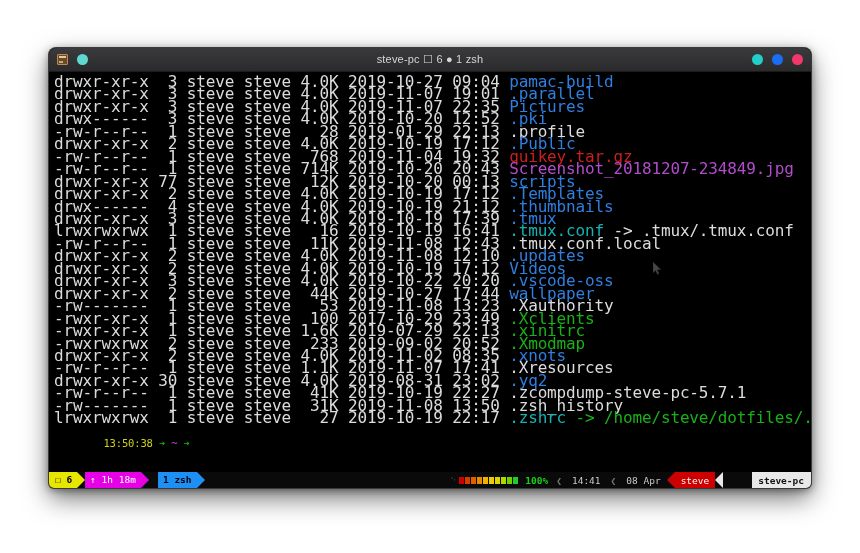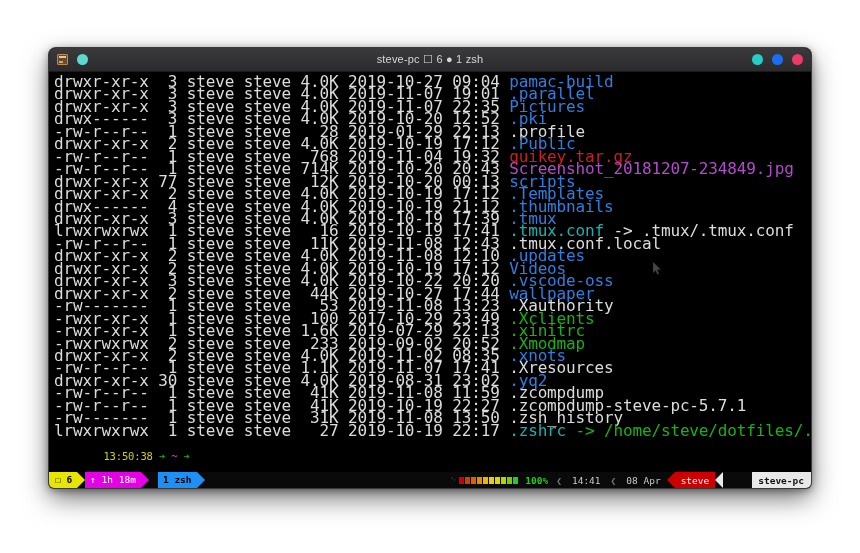--- a/index.html
+++ b/index.html
@@ -226,34 +226,33 @@
           <div class="line"><span class="c-white">drwxr-xr-x  3 steve steve 4.0K 2019-11-07 22:35 </span><span class="c-blue">Pictures</span></div>
           <div class="line"><span class="c-white">drwx------  3 steve steve 4.0K 2019-10-20 12:52 </span><span class="c-blue">.pki</span></div>
           <div class="line"><span class="c-white">-rw-r--r--  1 steve steve   28 2019-01-29 22:13 </span><span class="c-white">.profile</span></div>
           <div class="line"><span class="c-white">drwxr-xr-x  2 steve steve 4.0K 2019-10-19 17:12 </span><span class="c-blue">.Public</span></div>
           <div class="line"><span class="c-white">-rw-r--r--  1 steve steve  768 2019-11-04 19:32 </span><span class="c-red">quikey.tar.gz</span></div>
           <div class="line"><span class="c-white">-rw-r--r--  1 steve steve 714K 2019-10-20 20:43 </span><span class="c-magenta">Screenshot_20181207-234849.jpg</span></div>
           <div class="line"><span class="c-white">drwxr-xr-x 77 steve steve  12K 2019-10-20 00:13 </span><span class="c-blue">scripts</span></div>
           <div class="line"><span class="c-white">drwxr-xr-x  2 steve steve 4.0K 2019-10-19 17:12 </span><span class="c-blue">.Templates</span></div>
           <div class="line"><span class="c-white">drwx------  4 steve steve 4.0K 2019-10-19 21:12 </span><span class="c-blue">.thumbnails</span></div>
           <div class="line"><span class="c-white">drwxr-xr-x  3 steve steve 4.0K 2019-10-19 17:39 </span><span class="c-blue">.tmux</span></div>
-          <div class="line"><span class="c-white">lrwxrwxrwx  1 steve steve   16 2019-10-19 17:41 </span><span class="c-cyan">.tmux.conf</span><span class="c-white"> -&gt; .tmux/.tmux.conf</span></div>
+          <div class="line"><span class="c-white">lrwxrwxrwx  1 steve steve   16 2019-10-19 16:41 </span><span class="c-cyan">.tmux.conf</span><span class="c-white"> -&gt; .tmux/.tmux.conf</span></div>
           <div class="line"><span class="c-white">-rw-r--r--  1 steve steve  11K 2019-11-08 12:43 </span><span class="c-white">.tmux.conf.local</span></div>
           <div class="line"><span class="c-white">drwxr-xr-x  2 steve steve 4.0K 2019-11-08 12:10 </span><span class="c-blue">.updates</span></div>
           <div class="line"><span class="c-white">drwxr-xr-x  2 steve steve 4.0K 2019-10-19 17:12 </span><span class="c-blue">Videos</span></div>
           <div class="line"><span class="c-white">drwxr-xr-x  3 steve steve 4.0K 2019-10-22 20:20 </span><span class="c-blue">.vscode-oss</span></div>
           <div class="line"><span class="c-white">drwxr-xr-x  2 steve steve  44K 2019-10-27 17:44 </span><span class="c-blue">wallpaper</span></div>
           <div class="line"><span class="c-white">-rw-------  1 steve steve   53 2019-11-08 13:23 </span><span class="c-white">.Xauthority</span></div>
           <div class="line"><span class="c-white">-rwxr-xr-x  1 steve steve  100 2017-10-29 23:49 </span><span class="c-green">.Xclients</span></div>
           <div class="line"><span class="c-white">-rwxr-xr-x  1 steve steve 1.6K 2019-07-29 22:13 </span><span class="c-green">.xinitrc</span></div>
           <div class="line"><span class="c-white">-rwxrwxrwx  2 steve steve  233 2019-09-02 20:52 </span><span class="c-green">.Xmodmap</span></div>
           <div class="line"><span class="c-white">drwxr-xr-x  2 steve steve 4.0K 2019-11-02 08:35 </span><span class="c-blue">.xnots</span></div>
           <div class="line"><span class="c-white">-rw-r--r--  1 steve steve 1.1K 2019-11-07 17:41 </span><span class="c-white">.Xresources</span></div>
           <div class="line"><span class="c-white">drwxr-xr-x 30 steve steve 4.0K 2019-08-31 23:02 </span><span class="c-blue">.yq2</span></div>
-          <div class="line"><span class="c-white">-rw-r--r--  1 steve steve  41K 2019-11-08 11:59 </span><span class="c-white">.zcompdump</span></div>
           <div class="line"><span class="c-white">-rw-r--r--  1 steve steve  41K 2019-10-19 22:27 </span><span class="c-white">.zcompdump-steve-pc-5.7.1</span></div>
           <div class="line"><span class="c-white">-rw-------  1 steve steve  31K 2019-11-08 13:50 </span><span class="c-white">.zsh_history</span></div>
           <div class="line"><span class="c-white">lrwxrwxrwx  1 steve steve   27 2019-10-19 22:17 </span><span class="c-cyan">.zshrc</span><span class="c-green"> -&gt; /home/steve/dotfiles/.zshrc</span></div>
         </div>
 
       <div class="prompt-line">
         <span class="c-yellow">13:50:38</span><span class="c-green"> <span>➔</span></span><span class="c-magenta"> <span>~</span></span><span class="c-green"> <span>➔</span></span>
       </div>
 
       <svg class="mouse-cursor" viewBox="0 0 9 13">

